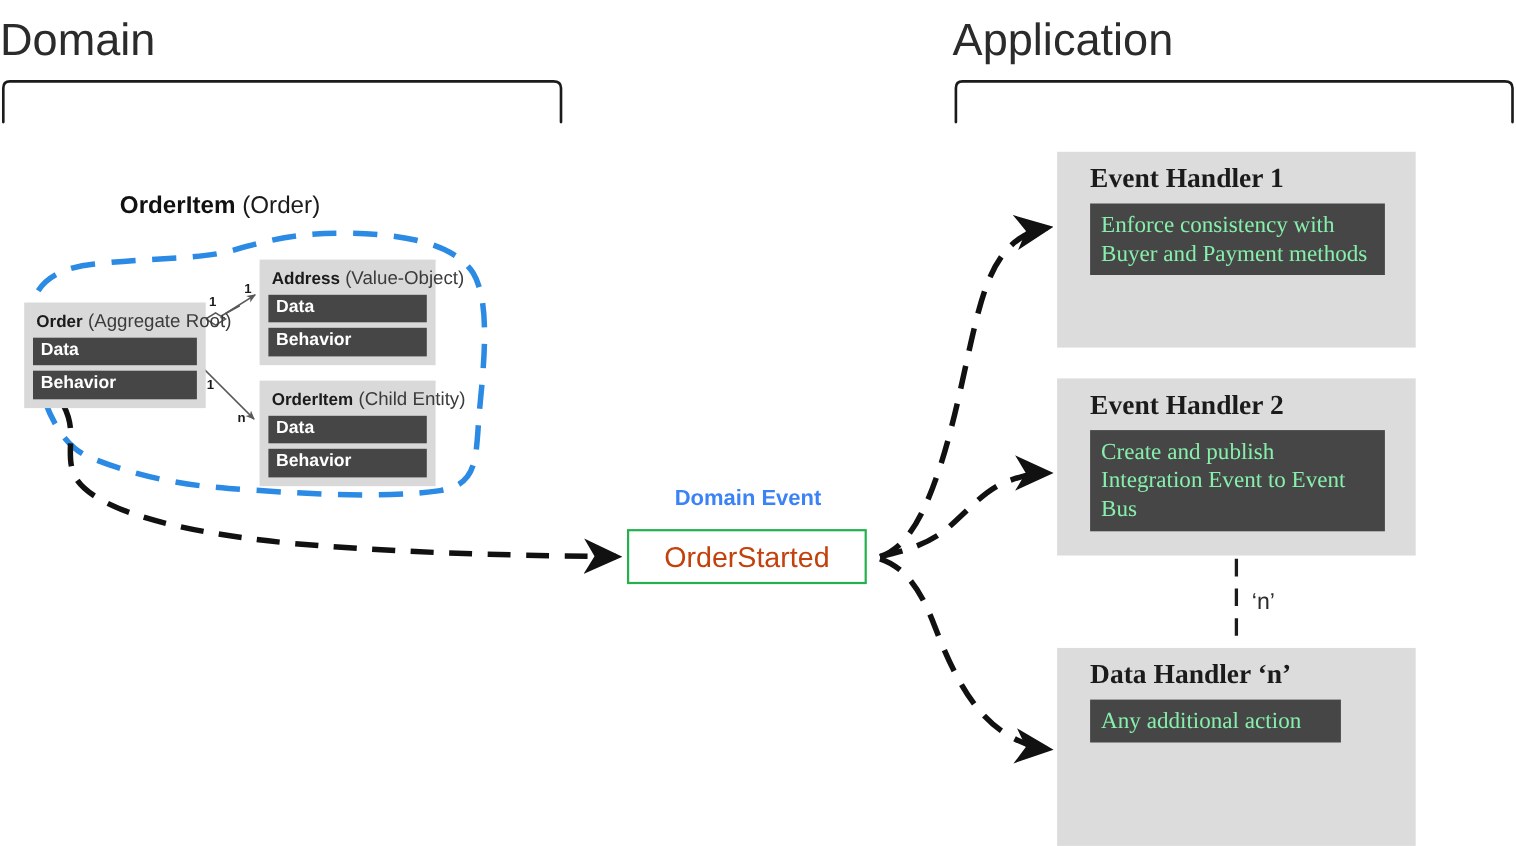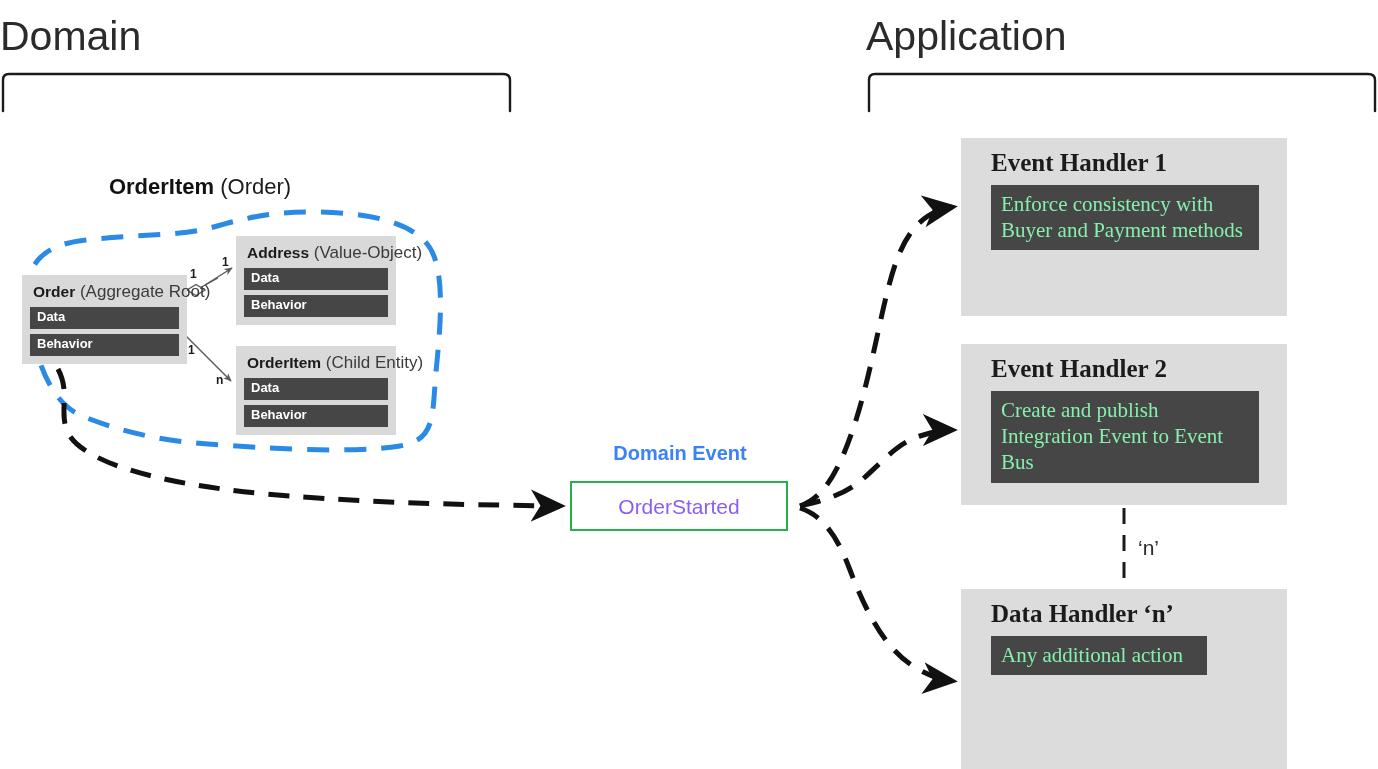--- a/index.html
+++ b/index.html
@@ -69,21 +69,21 @@
     white-space: nowrap;
     color: #1b1b1b;
     padding-left: 3px;
     margin-bottom: 3px;
   }
   .uml-card .card-title .n { font-weight: bold; font-size: 15.5px; }
   .uml-card .card-title .t { font-weight: 400; font-size: 17px; color: #3b3b3b; }
   .uml-card .row {
     background: #464646;
     color: #ffffff;
-    font-size: 13px;
+    font-size: 16px;
     font-weight: bold;
     padding: 3px 0 4px 7px;
     margin-bottom: 5px;
     line-height: 1.15;
     box-sizing: border-box;
   }
   .uml-card .row:last-child { margin-bottom: 0; }
 
   #card-order    { left: 22px;  top: 275px; width: 165px; }
   #card-address  { left: 236px; top: 236px; width: 160px; }
@@ -121,22 +121,22 @@
     width: 218px;
     height: 50px;
     border: 2px solid #22b14c;
     background: #ffffff;
     box-sizing: border-box;
     display: flex;
     align-items: center;
     justify-content: center;
   }
   #domain-event-box .evt-name {
-    font-size: 21px;
-    color: #8b5cf6;
+    font-size: 26px;
+    color: #c2410c;
     white-space: nowrap;
     line-height: 1;
   }
 
   
   .handler-panel {
     position: absolute;
     background: #dcdcdc;
     box-sizing: border-box;
     padding: 10px 22px 10px 30px;
@@ -159,21 +159,21 @@
     font-weight: 400;
     line-height: 1.26;
     padding: 6px 10px 7px 10px;
     box-sizing: border-box;
   }
   #handler-1 { top: 138px;  height: 178px; }
   #handler-2 { top: 344px;  height: 161px; }
   #handler-n { top: 589px;  height: 180px; }
   #handler-1 .handler-body { width: 268px; }
   #handler-2 .handler-body { width: 268px; }
-  #handler-n .handler-body { width: 270px; display:inline-block; width:auto; padding-right:24px;}
+  #handler-n .handler-body { width: 270px; display:inline-block; width:auto; padding-right:36px;}
 
   
   #n-ellipsis-label {
     position: absolute;
     left: 1138px;
     top: 537px;
     font-size: 21px;
     color: #2b2b2b;
     line-height: 1;
     white-space: nowrap;

